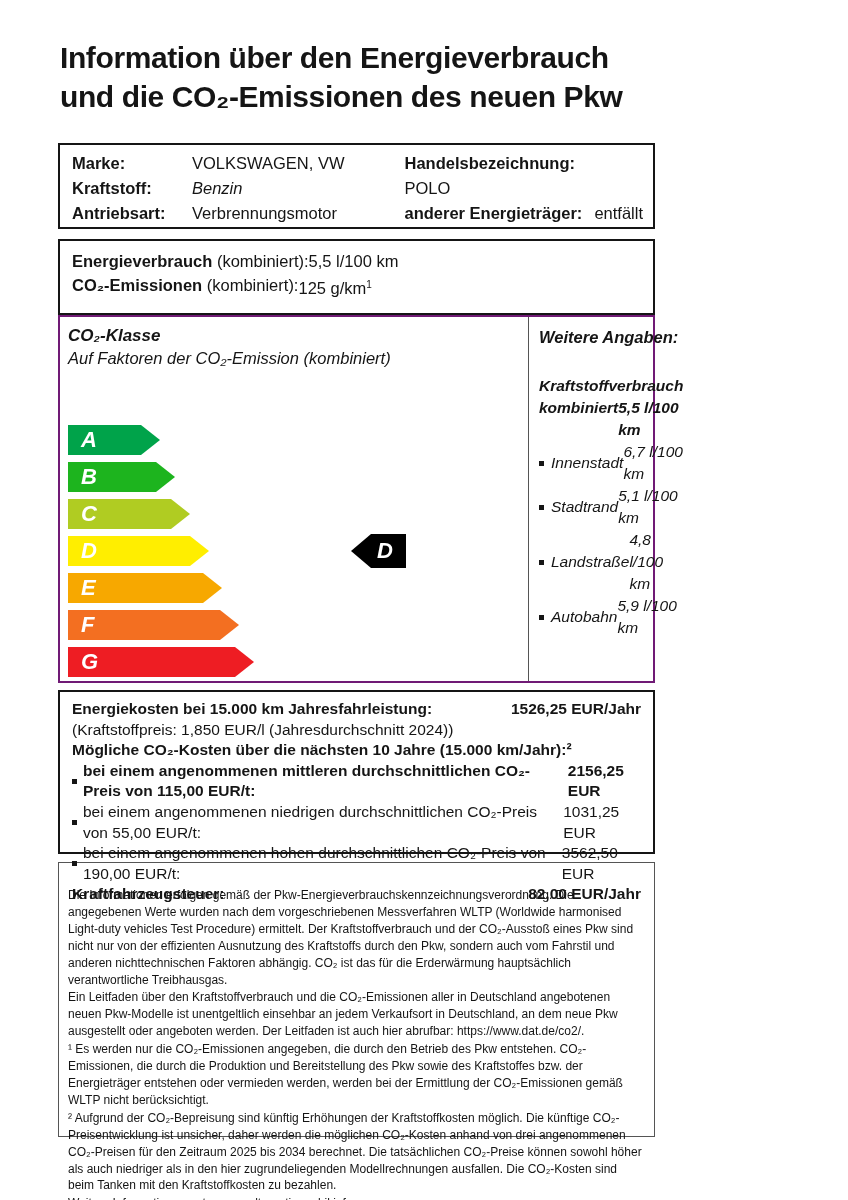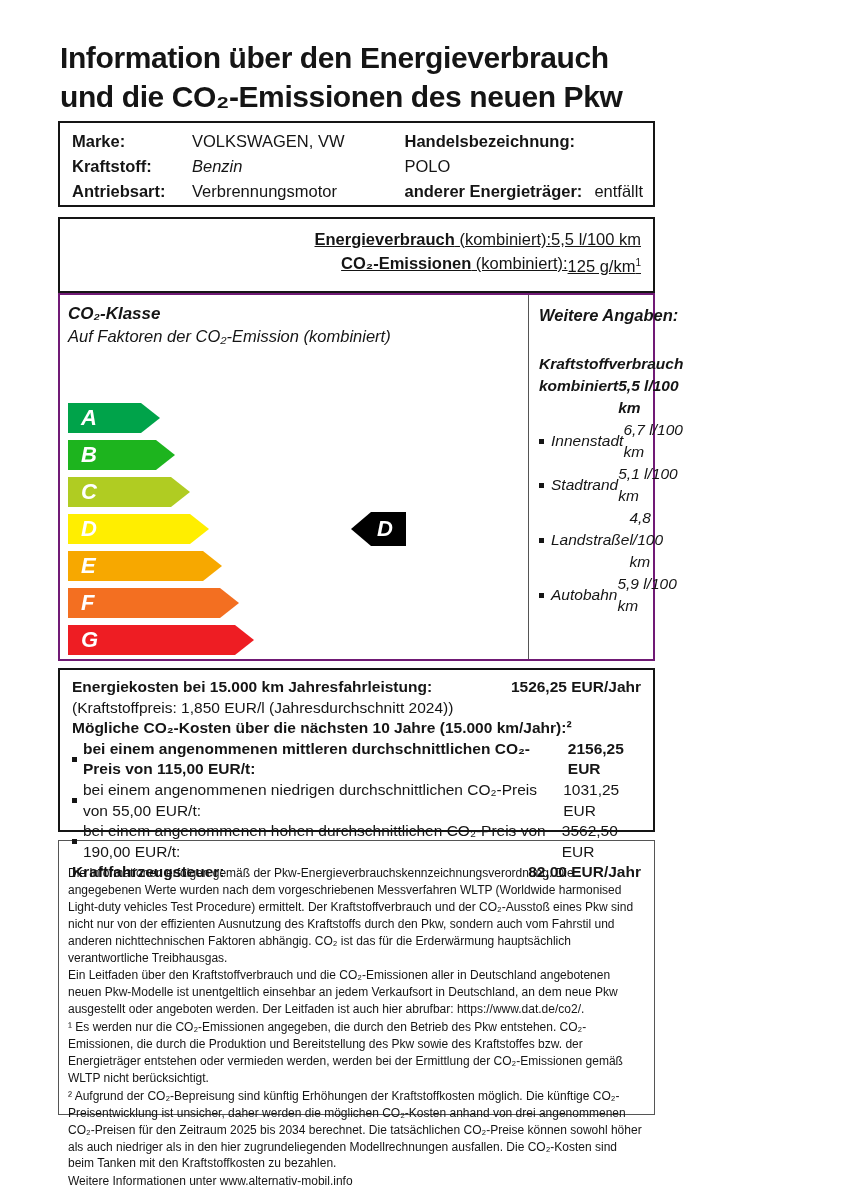--- a/index.html
+++ b/index.html
@@ -7,31 +7,31 @@
     position:relative; width:848px; height:1200px; background:#fff;
     color:#151515; font-family:"Liberation Sans","DejaVu Sans",sans-serif;
     overflow:hidden;
   }
   .content { position:absolute; left:58px; top:0; width:597px; }
 
   h1.title { margin:38px 0 0 2px; font-size:30px; line-height:39px; font-weight:700; letter-spacing:-0.4px; }
   h1.title span { display:block; }
 
   .box { box-sizing:border-box; }
-  .box1 { margin-top:5px; border:2px solid #151515; height:86px; padding:6px 10px 6px 12px; display:flex; font-size:16.5px; }
+  .box1 { margin-top:27px; border:2px solid #151515; height:86px; padding:6px 10px 6px 12px; display:flex; font-size:16.5px; }
   .box1 .row { line-height:25px; white-space:nowrap; }
   .col-l { width:358px; }
   .col-r { flex:1; }
   .lbl { display:inline-block; width:120px; font-weight:700; }
   .b { font-weight:700; }
   .i { font-style:italic; }
   .gap-val { margin-left:12px; }
 
   .box2 { margin-top:10px; border:2px solid #151515; height:76px; padding:8px 12px; font-size:16.5px; }
-  .vrow { display:flex; justify-content:flex-end; line-height:24px;text-decoration:underline; }
+  .vrow { display:flex; justify-content:flex-start; line-height:24px; }
   .sup { font-size:10px; vertical-align:6px; }
 
   .box3 { border:2px solid #701a75; height:368px; display:flex;font-style:italic; }
   .class-col { width:489px; border-right:1px solid #555; padding:8px 0 0 8px; position:relative; box-sizing:border-box; }
   .h3b { font-weight:700; font-size:17px; line-height:22px; }
   .h3s { font-size:16.5px; line-height:22px; }
   .scale { position:relative; margin-top:56px; width:460px; }
   .arrow {
     height:30px; margin-bottom:7px; color:#fff; font-weight:700; font-size:22px;
     line-height:30px; padding-left:13px; box-sizing:border-box;

